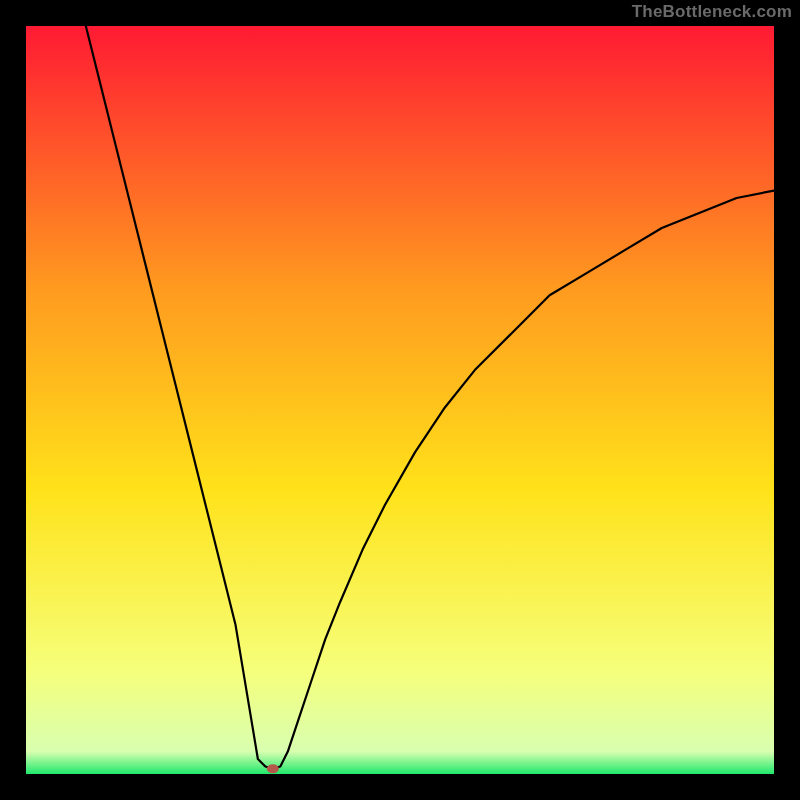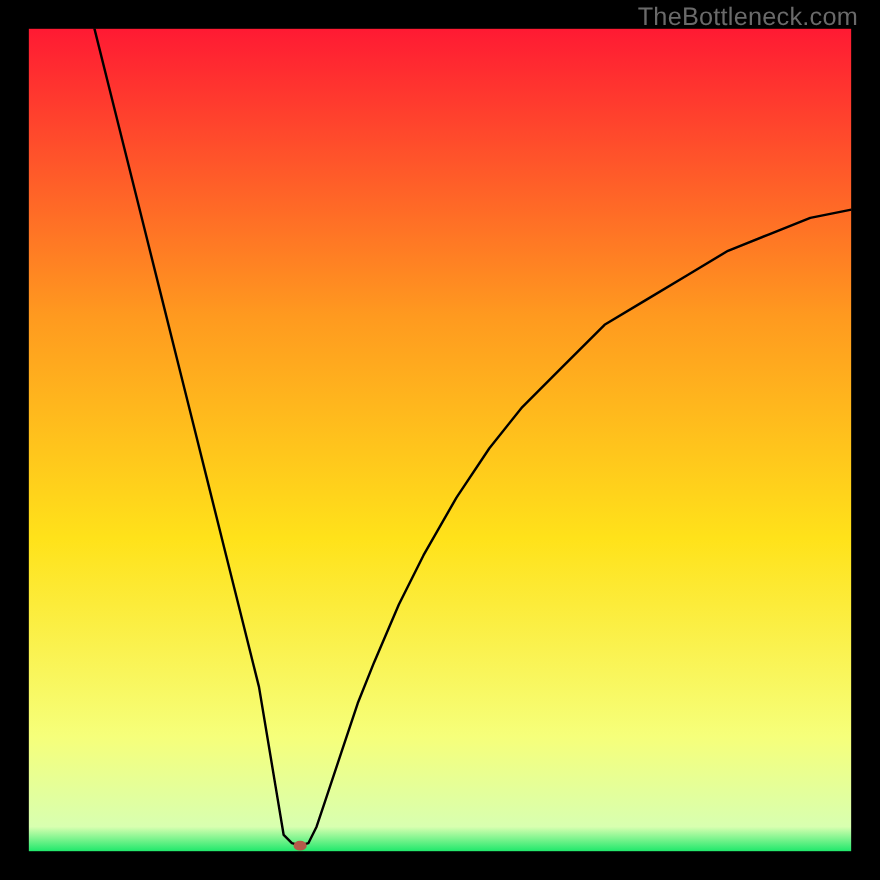--- a/index.html
+++ b/index.html
@@ -21,25 +21,25 @@
   .plot {
     position: absolute;
     left: 26px;
     top: 26px;
     width: 748px;
     height: 748px;
   }
   .watermark {
     position: absolute;
     top: 2px;
-    right: 20px;
+    right: 8px;
     color: #6a6a6a;
-    font-size: 23px;
+    font-size: 17px;
     letter-spacing: 0.2px;
-    font-weight: 400;
+    font-weight: 700;
   }
 </style>
 </head>
 <body>
 
 <div class="frame">
   <div class="watermark">TheBottleneck.com</div>
   <svg class="plot" viewBox="0 0 748 748" preserveAspectRatio="none">
     <defs>
       <linearGradient id="bg-grad" x1="0" y1="0" x2="0" y2="1">

